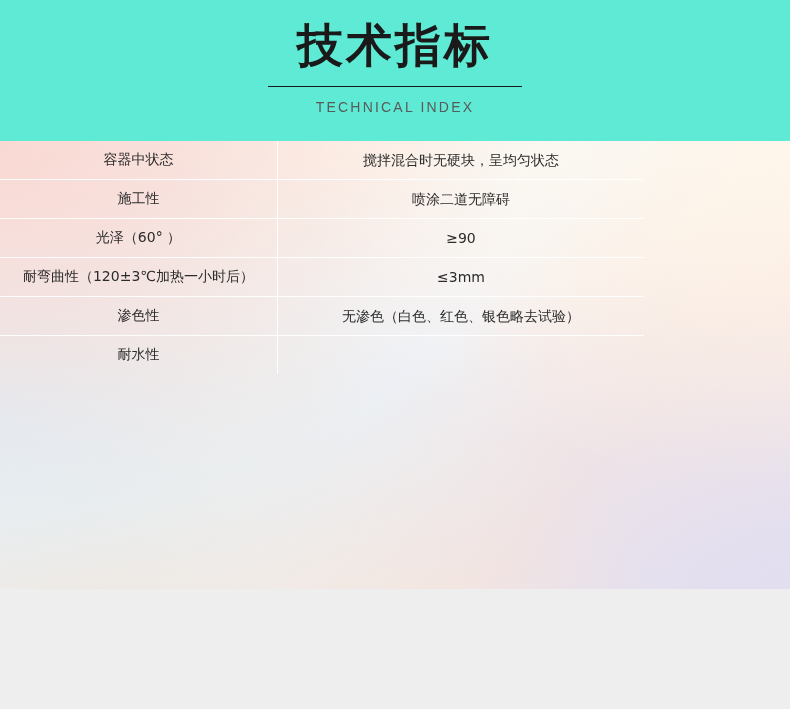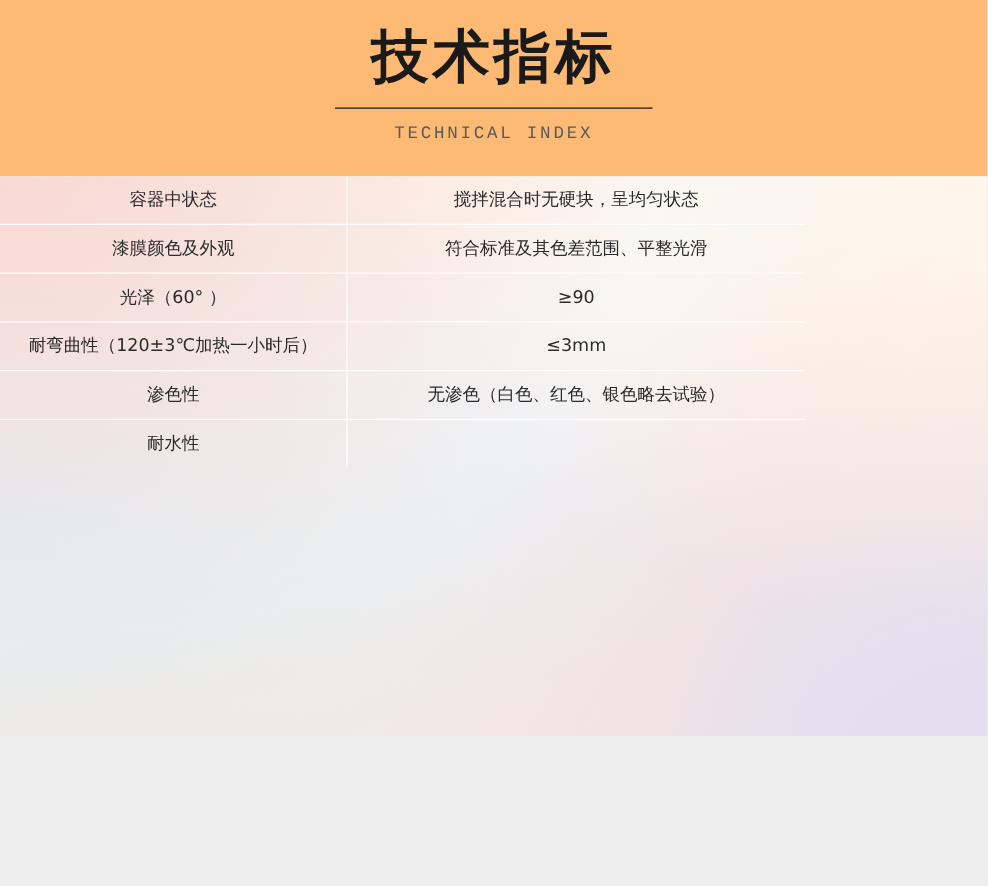--- a/index.html
+++ b/index.html
@@ -9,21 +9,21 @@
   body {
     width: 790px;
     height: 709px;
     background: #eeeeee;
     font-family: "Liberation Sans", "DejaVu Sans", sans-serif;
     overflow: hidden;
   }
 
   
   .header {
-    background: #fdba74;
+    background: #5eead4;
     height: 141px;
     width: 790px;
     position: relative;
     box-sizing: border-box;
   }
   .header-title {
     position: absolute;
     left: 0;
     right: 0;
     top: 16px;
@@ -46,21 +46,21 @@
   .header-subtitle {
     position: absolute;
     left: 0;
     right: 0;
     top: 96px;
     text-align: center;
     font-size: 14px;
     line-height: 22px;
     color: #5a5a5a;
     letter-spacing: 2.2px;
-    font-family: Liberation Mono, monospace;
+    font-family: Liberation Sans, sans-serif;
   }
 
   
   .table-wrap {
     position: relative;
     width: 790px;
     height: 448px;
     overflow: hidden;
   }
   .table-bg {
@@ -128,23 +128,23 @@
   <div class="table-bg"></div>
   <table class="spec">
     <tbody id="spec-body">
         <tr>
           <td class="label">容器中状态</td>
           <td class="value">
             <span class="line">搅拌混合时无硬块，呈均匀状态</span>
           </td>
         </tr>
         <tr>
-          <td class="label">漆膜颜色及外观</td>
+          <td class="label">施工性</td>
           <td class="value">
-            <span class="line">符合标准及其色差范围、平整光滑</span>
+            <span class="line">喷涂二道无障碍</span>
           </td>
         </tr>
         <tr>
           <td class="label">光泽（60° ）</td>
           <td class="value">
             <span class="line">≥90</span>
           </td>
         </tr>
         <tr>
           <td class="label">耐弯曲性（120±3℃加热一小时后）</td>

